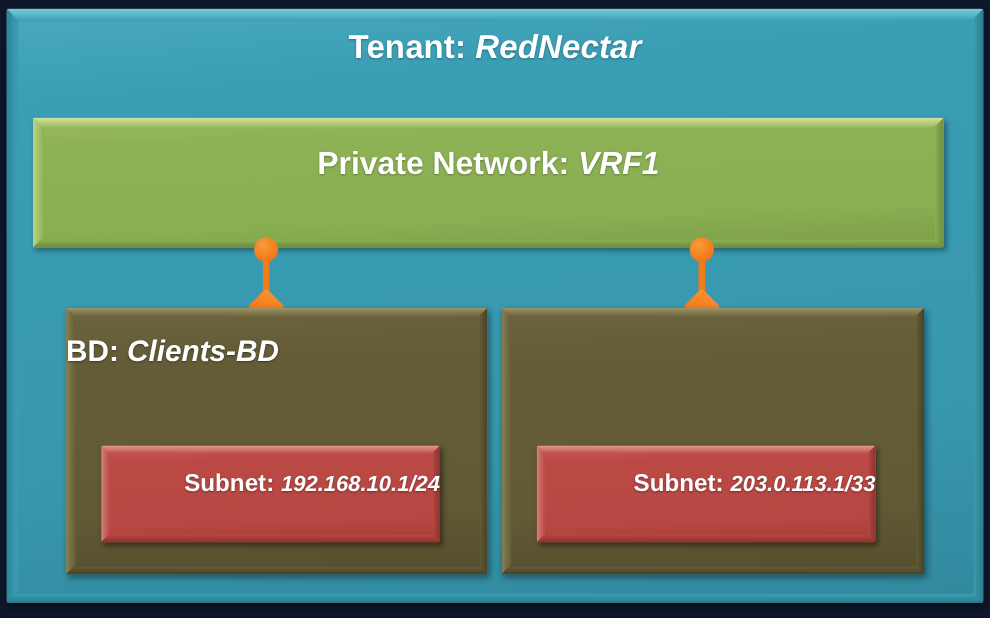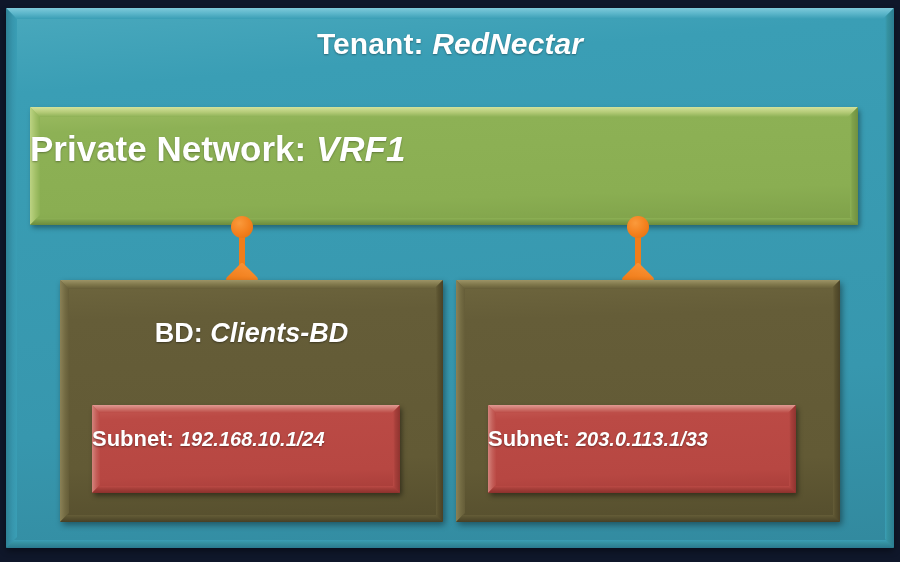--- a/index.html
+++ b/index.html
@@ -106,22 +106,23 @@
   .vrf .bevel-bottom {
     left: 0; right: 0; bottom: 0; height: 7px;
     background: linear-gradient(0deg, #6b8b3d 0%, #7ea04a 60%, #8db155 100%);
     clip-path: polygon(7px 0, calc(100% - 7px) 0, 100% 100%, 0 100%);
   }
   .vrf-title {
     position: absolute;
     left: 0;
     top: 24px;
     width: 100%;
+    text-align: center;
     color: #ffffff;
-    font-size: 35px;
+    font-size: 29px;
     line-height: 36px;
     font-weight: bold;
     text-shadow: 0 1px 2px rgba(0,0,0,0.32);
     white-space: nowrap;
   }
   .vrf-title .val { font-style: italic; }
 
   
   .connector {
     position: absolute;
@@ -182,23 +183,23 @@
     left: 0; right: 0; bottom: 0; height: 7px;
     background: linear-gradient(0deg, #474026 0%, #595230 60%, #655d38 100%);
     clip-path: polygon(7px 0, calc(100% - 7px) 0, 100% 100%, 0 100%);
   }
   .bd-left  { left: 60px;  width: 383px; }
   .bd-right { left: 456px; width: 384px; }
 
   .bd-title {
     position: absolute;
     left: 0;
-    top: 36px;
+    top: 22px;
     width: 100%;
-    text-align: center;
+    text-align: left;
     color: #ffffff;
     font-size: 27px;
     line-height: 34px;
     font-weight: bold;
     text-shadow: 0 1px 2px rgba(0,0,0,0.40);
     white-space: nowrap;
   }
   .bd-title .val { font-style: italic; }
 
   
@@ -232,21 +233,21 @@
     clip-path: polygon(7px 0, calc(100% - 7px) 0, 100% 100%, 0 100%);
   }
   .subnet-left  { left: 32px; width: 308px; }
   .subnet-right { left: 32px; width: 308px; }
 
   .subnet-title {
     position: absolute;
     left: 0;
     top: 20px;
     width: 100%;
-    text-align: left;
+    text-align: right;
     color: #ffffff;
     font-size: 22px;
     line-height: 28px;
     font-weight: bold;
     text-shadow: 0 1px 2px rgba(0,0,0,0.40);
     white-space: nowrap;
   }
   .subnet-title .val {
     font-style: italic;
     font-size: 20px;

